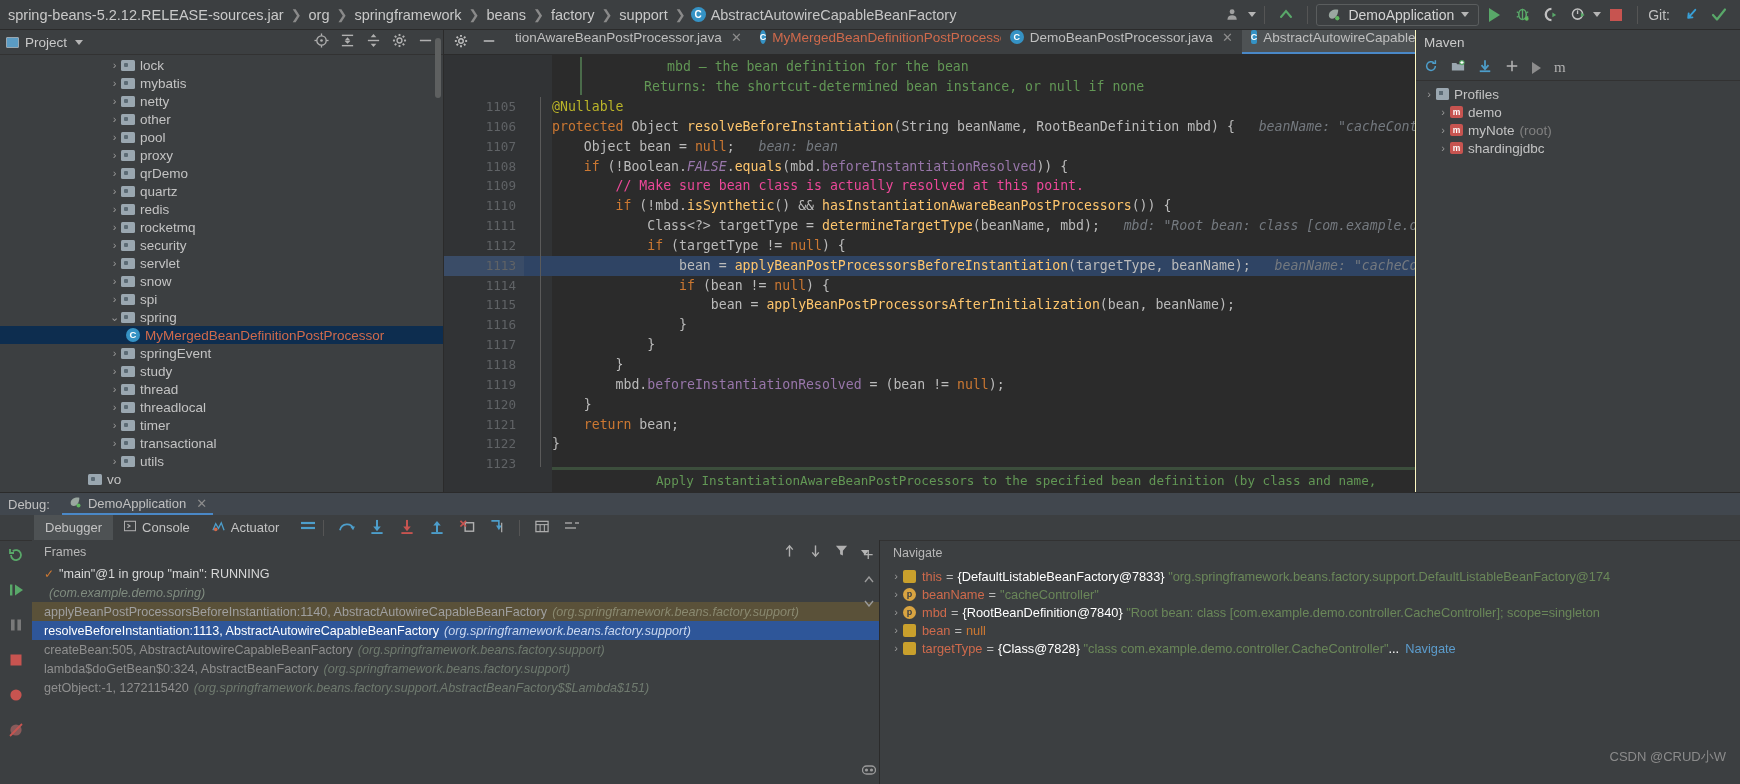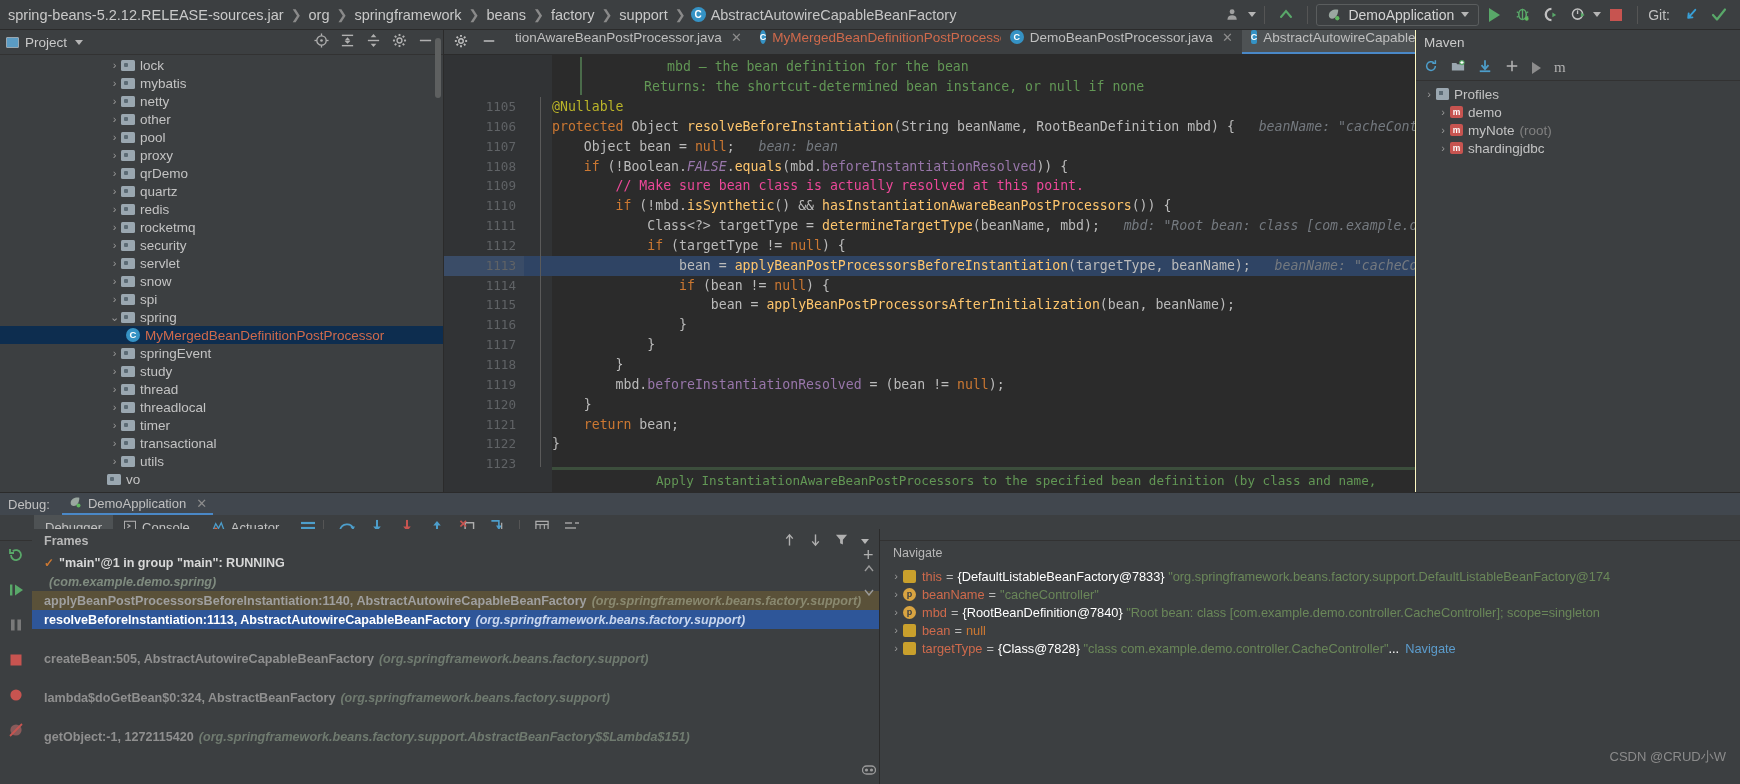--- a/index.html
+++ b/index.html
@@ -169,34 +169,33 @@
   }
   .dtab{display:flex;align-items:center;gap:6px;padding:0 11px;height:26px;color:#c3c3c3;}
   .dtab.active{background:#4e5254;}
   .divide{width:1px;height:16px;background:#555;margin:0 7px;}
 
   .leftstrip{
     position:absolute;left:0;top:48px;width:32px;bottom:0;background:#3c3f41;
     display:flex;flex-direction:column;align-items:center;padding-top:6px;gap:15px;
   }
   .framespane{
-    position:absolute;left:32px;top:36px;width:848px;bottom:0;background:#3c3f41;
+    position:absolute;left:32px;top:47px;width:848px;bottom:0;background:#3c3f41;
     border-right:1px solid #2b2b2b;
-    font-weight:bold;
   }
   .paneheader{height:24px;display:flex;align-items:center;font-size:12.5px;color:#b8b8b8;padding-left:12px;}
   .ph-tools{margin-left:auto;display:flex;align-items:center;gap:13px;padding-right:10px;}
   .framelist{font-size:12.6px;}
   .frow{
     height:19px;display:flex;align-items:center;white-space:nowrap;padding-left:12px;
     color:#c3c3c3;overflow:hidden;
   }
   .frow.thread{color:#d8d8d8;}
   .frow.sel{background:#2e5699;color:#fff;}
-  .frow.lib{color:#8f8f8f;margin-top:20px;}
+  .frow.lib{color:#8f8f8f;}
   .frow.libhl{background:#5a5139;color:#9f9f9f;}
   .frow .pkg{color:#7f8b7f;font-style:italic;margin-left:5px;}
   .frow.sel .pkg{color:#c8d6ee;}
   .frow.lib .pkg{color:#6f7a6f;font-style:italic;}
   .frow.libhl .pkg{color:#89886f;font-style:italic;}
   .check{color:#cc7832;margin-right:5px;font-size:12px;}
   .framescroll{position:absolute;right:3px;top:30px;width:14px;bottom:4px;display:flex;flex-direction:column;align-items:center;gap:5px;}
 
   .varspane{
     position:absolute;left:881px;top:48px;right:0;bottom:0;background:#3c3f41;
@@ -476,21 +475,21 @@
         <div class="trow" style="padding-left: 108px;">
           <span class="arrow">›</span>
           <span class="fold"></span>
           <span class="lbl">transactional</span>
         </div>
         <div class="trow" style="padding-left: 108px;">
           <span class="arrow">›</span>
           <span class="fold"></span>
           <span class="lbl">utils</span>
         </div>
-        <div class="trow" style="padding-left: 94px;">
+        <div class="trow" style="padding-left: 75px;">
           <span class="arrow"></span>
           <span class="fold"></span>
           <span class="lbl">vo</span>
         </div>
       </div>
     <div class="scrollthumb"></div>
   </div>
 
   <div class="editorwrap">
     <div class="tabsrow">

